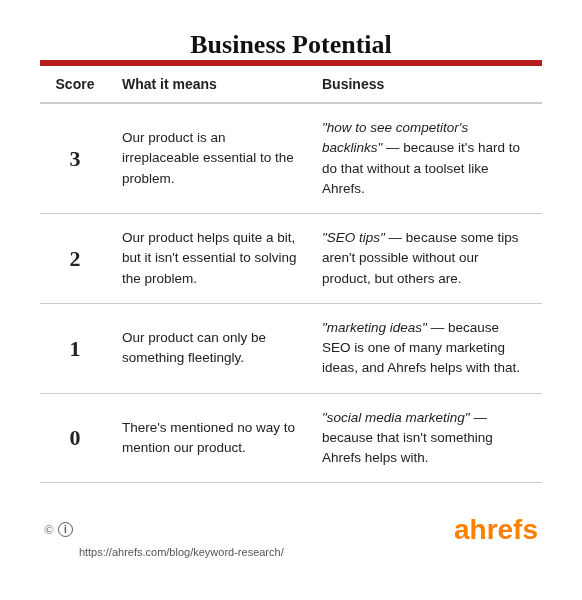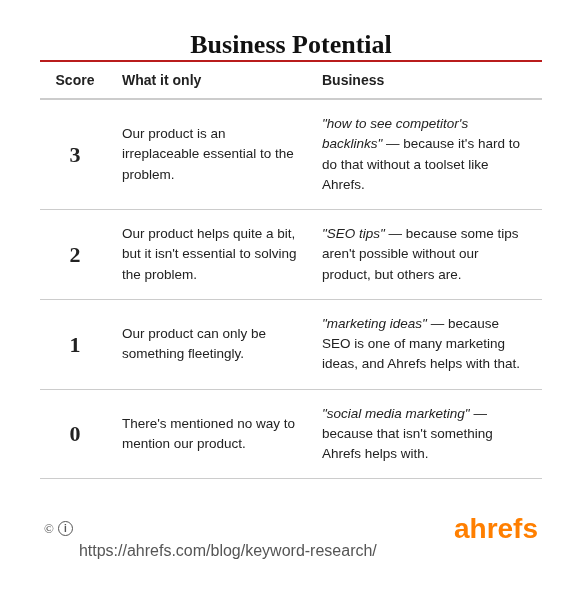--- a/index.html
+++ b/index.html
@@ -28,21 +28,21 @@
     }
 
     table {
       width: 100%;
       border-collapse: collapse;
       font-size: 14px;
       color: #222222;
     }
 
     thead tr {
-      border-top: 2px solid #b91c1c;
+      border-top: 6px solid #b91c1c;
       border-bottom: 2px solid #cccccc;
     }
 
     thead th {
       padding: 10px 12px;
       text-align: left;
       font-weight: 700;
       font-family: Arial, sans-serif;
       font-size: 14px;
     }
@@ -94,42 +94,42 @@
 
     .footer-icons {
       display: flex;
       gap: 4px;
       color: #555555;
       font-size: 13px;
     }
 
     .footer-url {
       font-family: Arial, sans-serif;
-      font-size: 16px;
+      font-size: 11px;
       color: #555555;
       margin-top: 45px;
     }
 
     .footer-brand {
       font-family: Arial, sans-serif;
       font-size: 28px;
       font-weight: 700;
       color: #ff7f00;
     }
   </style>
 </head>
 <body>
 
 <h1>Business Potential</h1>
 
 <table>
   <thead>
     <tr>
       <th class="score-col">Score</th>
-      <th class="what-col">What it only</th>
+      <th class="what-col">What it means</th>
       <th>Business</th>
     </tr>
   </thead>
   <tbody id="table-body">
   <tr>
         <td class="score-cell">3</td>
         <td class="what-col">Our product is an irreplaceable essential to the problem.</td>
         <td><em>"how to see competitor's backlinks"</em> — because it's hard to do that without a toolset like Ahrefs.</td>
       </tr>
       <tr>

